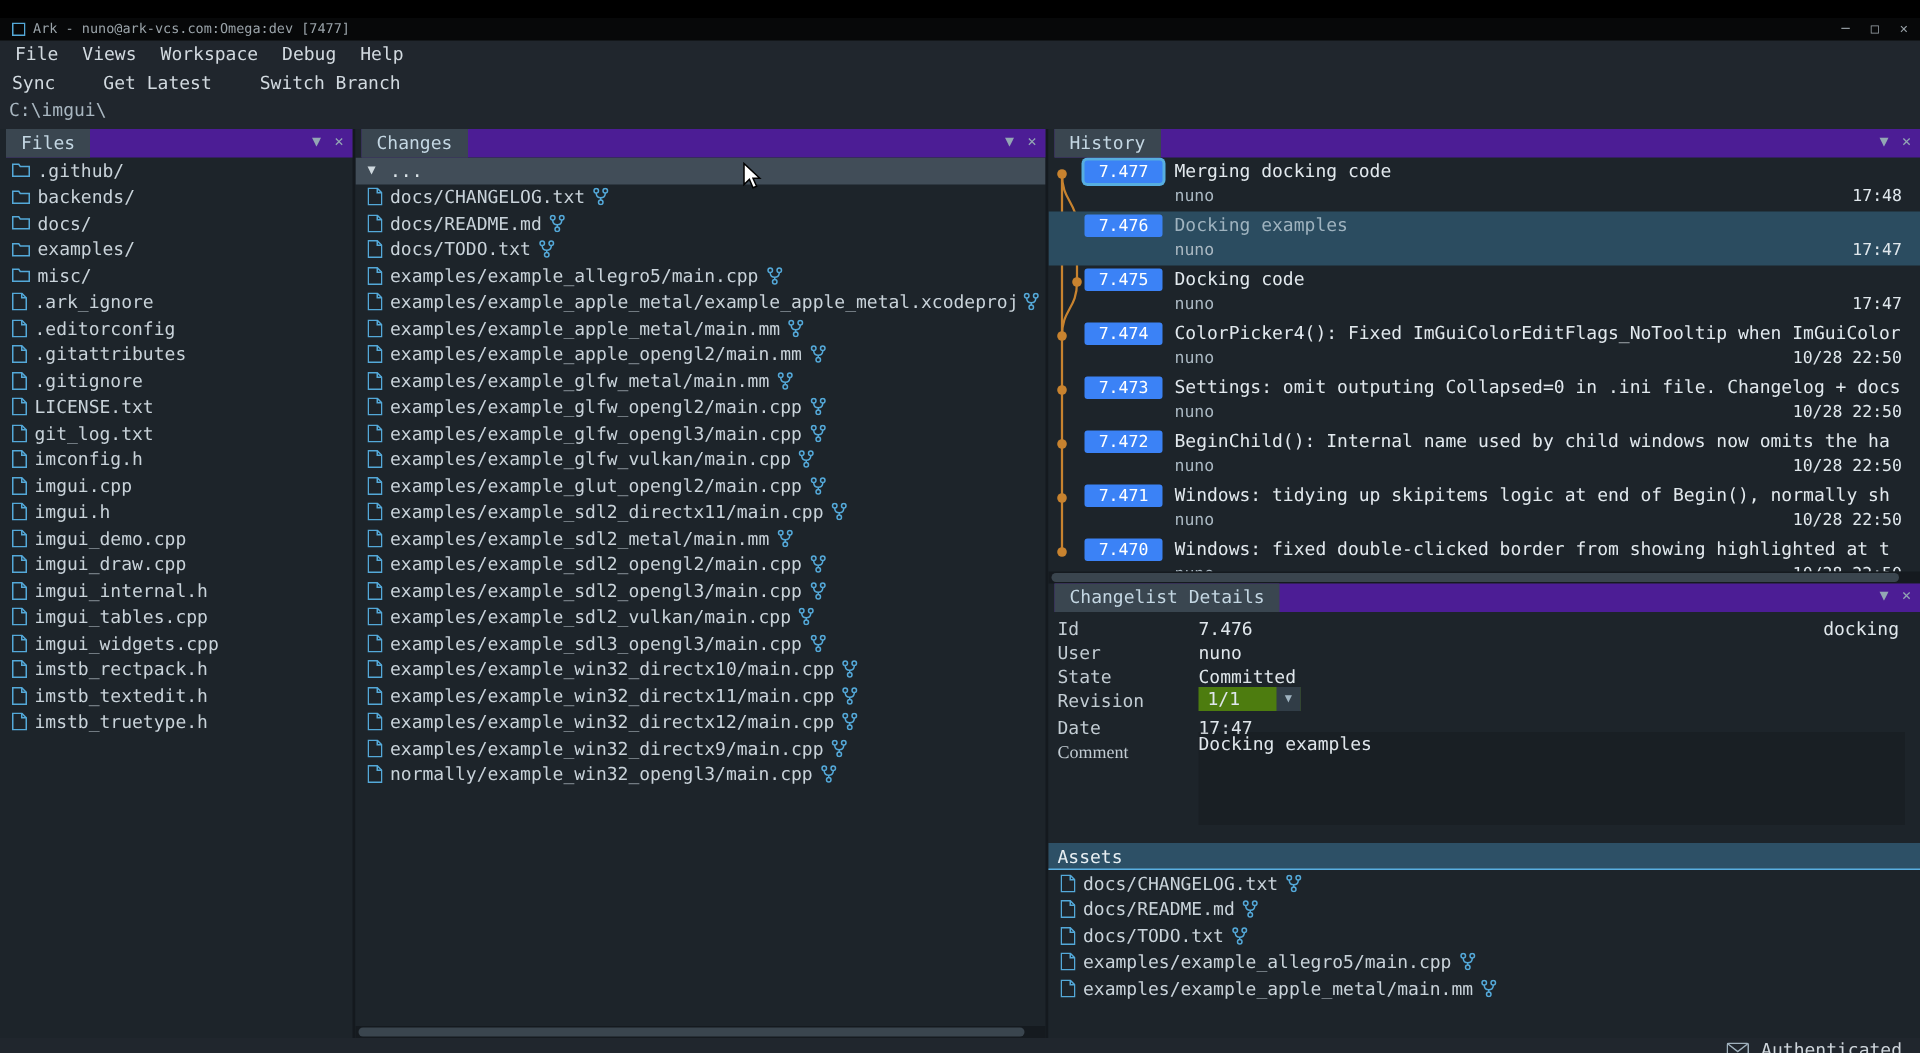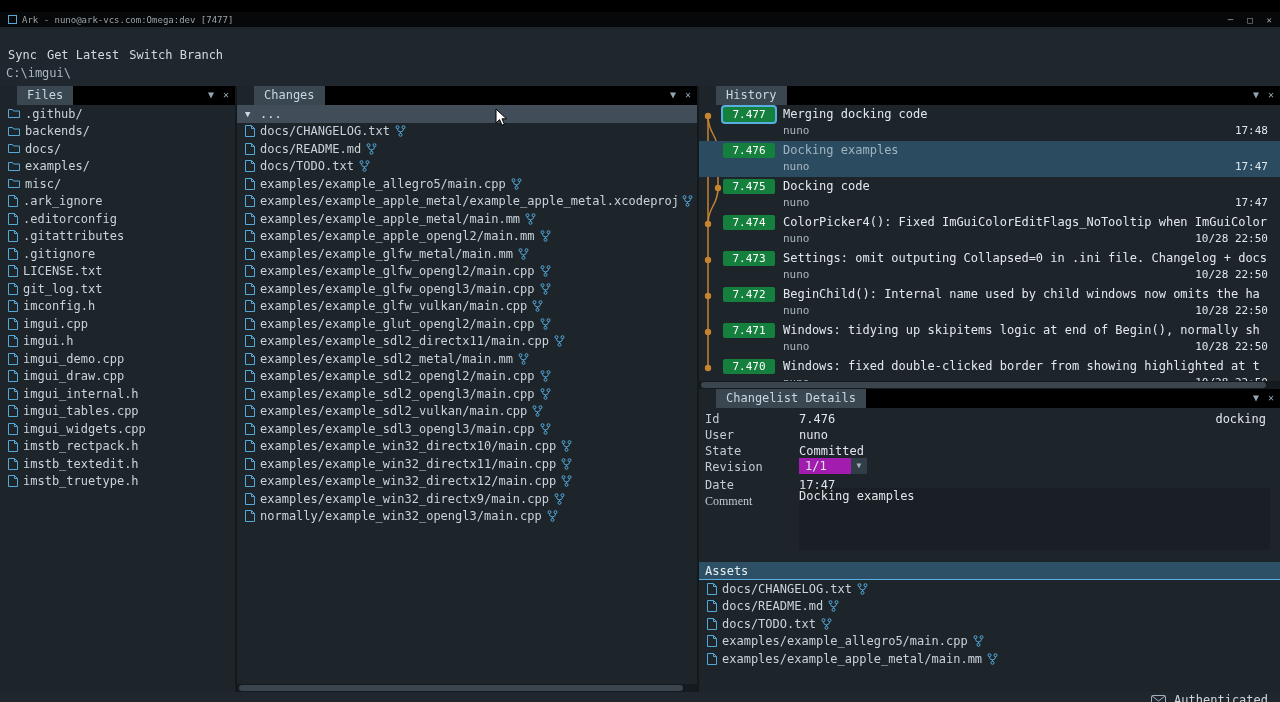--- a/index.html
+++ b/index.html
@@ -8,61 +8,61 @@
   
   .titlebar{position:absolute;top:0;left:0;right:0;height:15px;background:#070809;
             display:flex;align-items:center;justify-content:space-between;padding:0 8px;}
   .titlebar-left{display:flex;align-items:center;gap:5px;}
   .title-text{font-size:9px;color:#9aa3a9;}
   .win-btns{display:flex;gap:14px;font-size:9px;color:#9aa3a9;}
   .win-btns span{cursor:default;}
   
   .menubar{position:absolute;top:15px;left:0;right:0;height:18px;display:flex;gap:16px;
            align-items:center;padding-left:10px;color:#d2dae0;}
-  .toolbar{position:absolute;top:33px;left:0;right:0;height:19px;display:flex;gap:10px;
+  .toolbar{position:absolute;top:33px;left:0;right:0;height:19px;display:flex;gap:32px;
            align-items:center;padding-left:8px;color:#d2dae0;}
   .pathrow{position:absolute;top:54px;left:6px;height:16px;color:#a9b7c1;}
   
   .panel{position:absolute;top:74px;bottom:22px;background:#1d242a;}
   .files-panel{left:0;width:235px;border-right:2px solid #14191e;}
   .changes-panel{left:237px;width:460px;border-right:2px solid #14191e;}
   .right-panel{left:699px;right:0;}
-  .panel-header{position:absolute;left:17px;right:0;top:0;height:19px;background:#000000;}
+  .panel-header{position:absolute;left:4px;right:0;top:0;height:19px;background:#4c1d95;}
   .tab{display:inline-block;background:#3a4650;color:#c4d7e3;padding:2px 10px 3px;font-size:12px;}
   .hdr-icons{position:absolute;right:6px;top:3px;display:flex;gap:9px;font-size:10px;color:#93a7b4;}
   .list{position:absolute;left:0;right:0;top:19px;bottom:0;overflow:hidden;}
   .list-row{height:17.5px;display:flex;align-items:center;gap:5px;padding:0 4px 0 8px;
             white-space:nowrap;overflow:hidden;color:#c9d3da;}
   .list-row .lbl{flex:0 1 auto;min-width:0;overflow:hidden;}
   .list-row.selected{background:#414d58;color:#dde5ea;}
   .expander{color:#cfd9df;font-size:9px;width:10px;}
   .icon{flex:0 0 auto;}
   
   .hscroll{position:absolute;left:0;right:0;height:8px;background:#151a1f;}
   .hscroll .thumb{position:absolute;top:1px;bottom:1px;left:2px;right:14px;background:#3a454e;border-radius:3px;}
   
   .history-list{position:absolute;left:0;right:0;top:19px;height:276px;overflow:hidden;}
   #history-graph{position:absolute;left:0;top:0;pointer-events:none;}
   .commit-row{position:absolute;left:0;right:0;height:36px;}
   .commit-row.selected{background:#2b4c60;}
-  .badge{position:absolute;left:24px;top:2px;width:52px;height:15px;background:#15803d;color:#fff;
+  .badge{position:absolute;left:24px;top:2px;width:52px;height:15px;background:#3b82f6;color:#fff;
          text-align:center;font-size:11px;line-height:15px;border-radius:2px;}
   .badge.current{box-shadow:0 0 0 2px #57aee0;}
   .msg{position:absolute;left:84px;top:2px;right:2px;white-space:nowrap;overflow:hidden;color:#e2e9ee;}
   .commit-row.selected .msg{color:#9fb3bf;}
   .author{position:absolute;left:84px;top:19px;font-size:11px;color:#aab8c2;}
   .time{position:absolute;right:12px;top:19px;font-size:11px;color:#dfe7ec;}
   
   .details-header{top:303px;}
   .details-body{position:absolute;left:0;right:0;top:322px;height:154px;}
   .field-row{position:absolute;left:0;right:0;height:16px;}
   .f-label{position:absolute;left:6px;color:#c2ccd3;}
   .f-value{position:absolute;left:100px;color:#e0e7ec;}
   .f-right{position:absolute;right:14px;color:#e0e7ec;}
-  .combo{position:absolute;left:100px;top:-2px;width:68px;height:16px;background:#a21caf;display:flex;}
+  .combo{position:absolute;left:100px;top:-2px;width:68px;height:16px;background:#4d7c0f;display:flex;}
   .combo .val{flex:1;padding:1px 0 0 6px;color:#e0e7ec;}
   .combo-arrow{width:16px;background:#313d47;color:#9fb3c0;font-size:8px;text-align:center;line-height:16px;}
   .comment-box{position:absolute;left:100px;right:10px;top:80px;height:62px;background:rgba(0,0,0,0.12);}
   .comment-box .f-value{position:static;display:block;padding:1px 0 0 0;}
   .assets-bar{position:absolute;left:0;right:0;top:476px;height:18px;background:#2d5066;
               border-bottom:1px solid #5ab0e2;color:#e8eff3;padding:2px 0 0 6px;box-sizing:border-box;}
   .assets-list{position:absolute;left:0;right:0;top:494px;bottom:0;overflow:hidden;}
   
   .statusbar{position:absolute;left:0;right:0;top:680px;height:16px;background:#20262d;
              display:flex;align-items:center;justify-content:flex-end;gap:8px;padding-right:12px;color:#cfd6dc;}
@@ -81,20 +81,27 @@
         </svg>
       <span class="title-text">Ark - nuno@ark-vcs.com:Omega:dev [7477]</span>
     </div>
     <div class="win-btns">
       <span>─</span>
       <span>□</span>
       <span>✕</span>
     </div>
   </div>
 
+  <div class="menubar" id="menubar">
+      <span>File</span>
+      <span>Views</span>
+      <span>Workspace</span>
+      <span>Debug</span>
+      <span>Help</span>
+    </div>
 
   <div class="toolbar" id="toolbar">
       <span>Sync</span>
       <span>Get Latest</span>
       <span>Switch Branch</span>
     </div>
 
   <div class="pathrow">C:\imgui\</div>
 
   <div class="panel files-panel">

